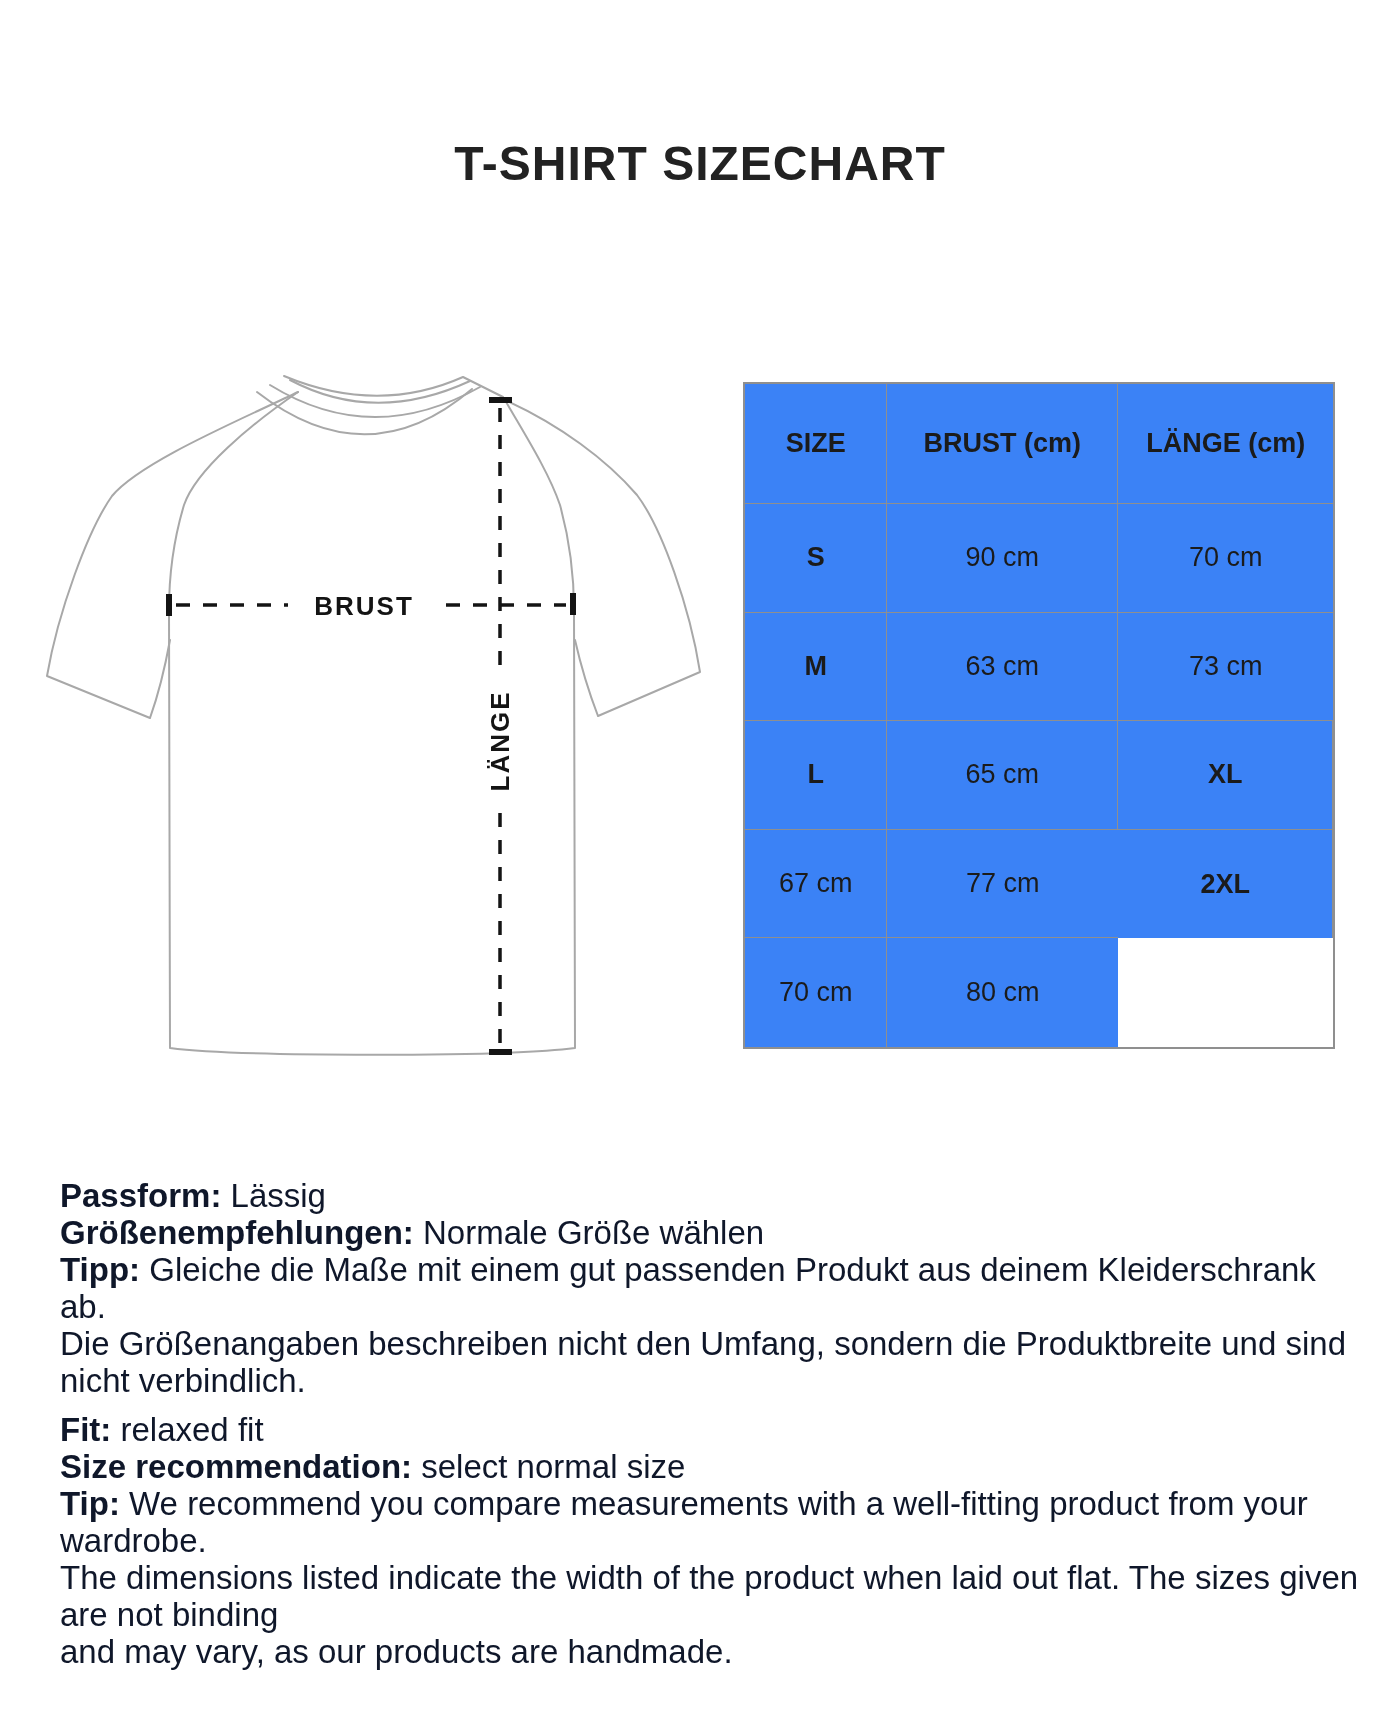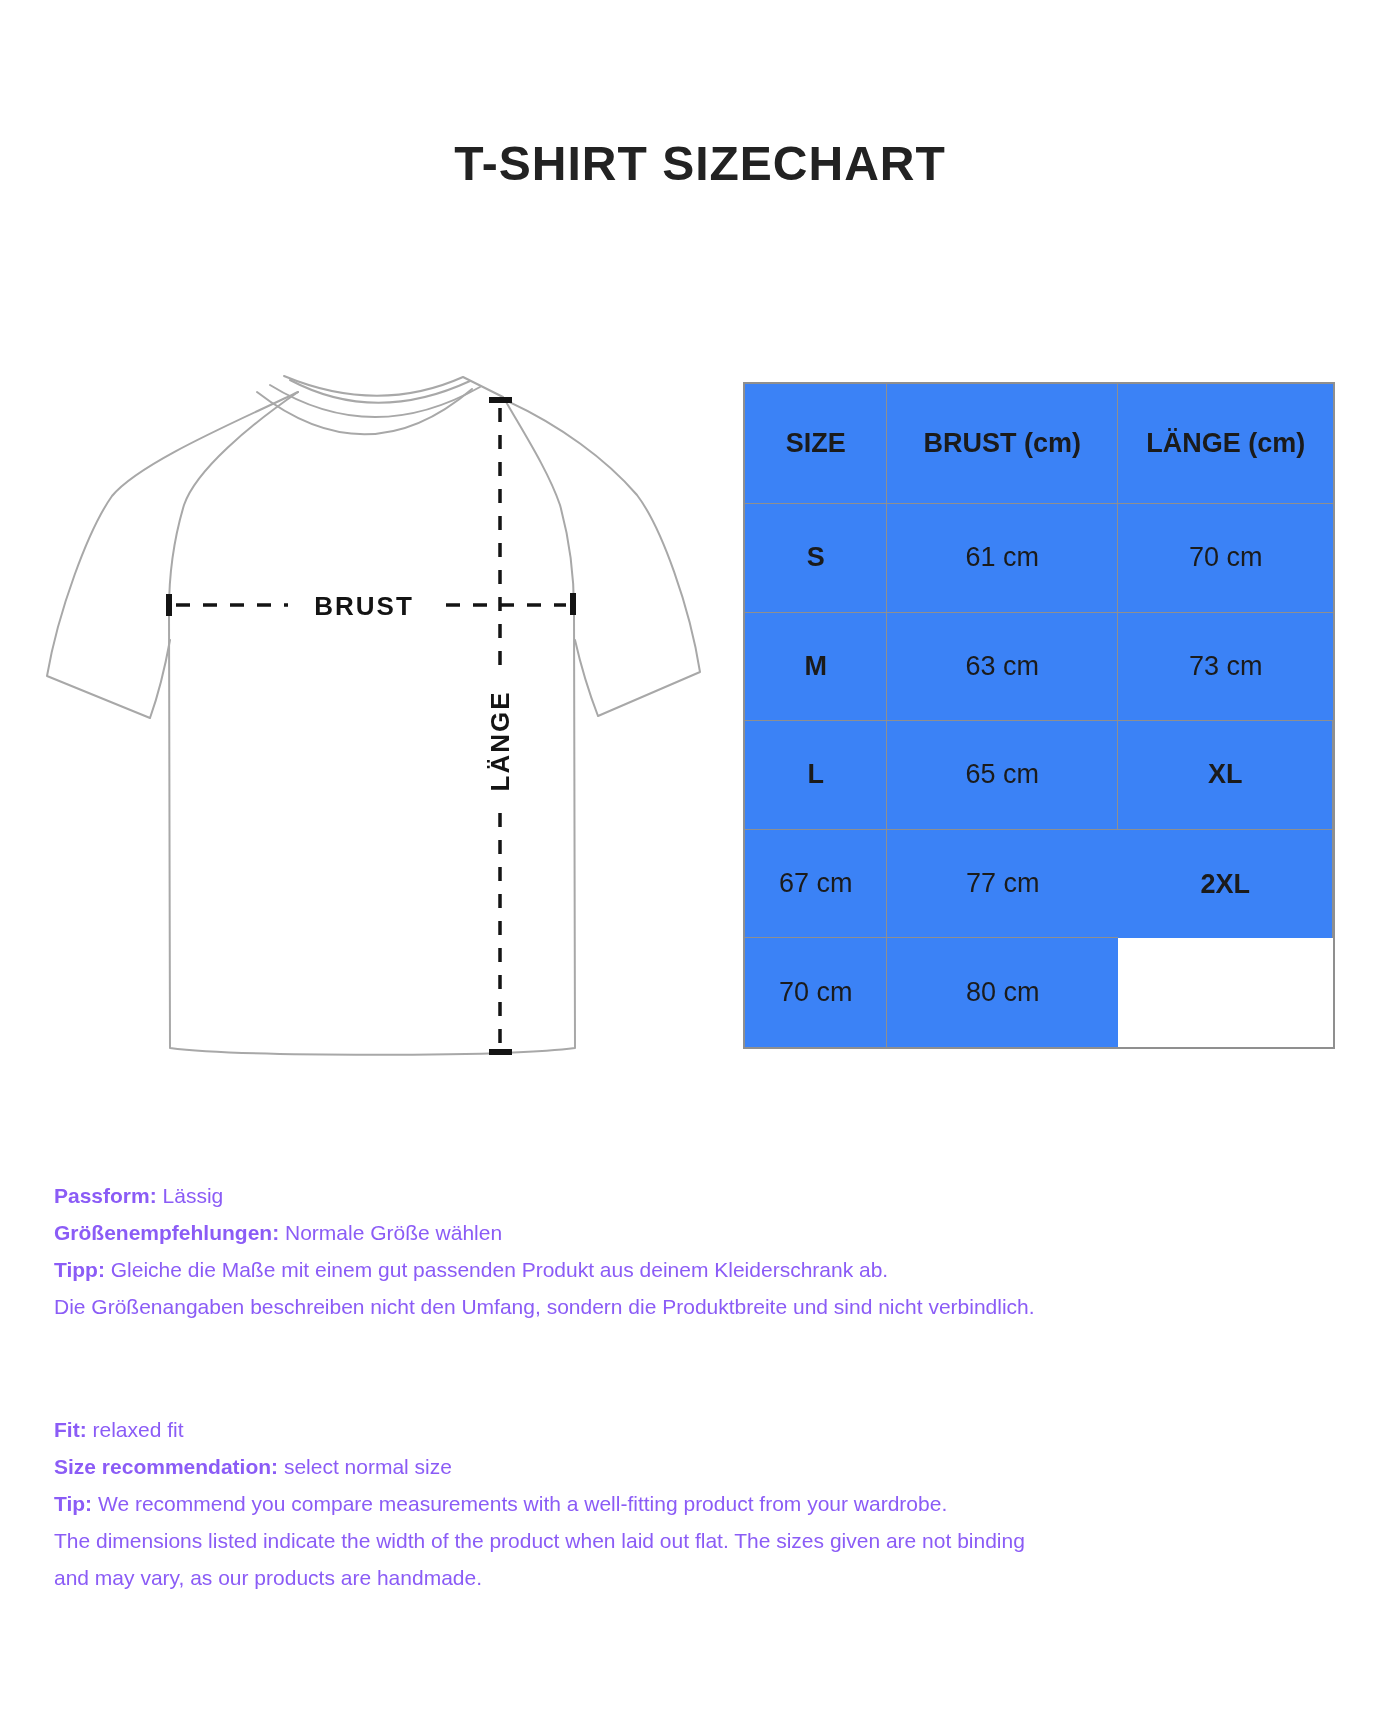--- a/index.html
+++ b/index.html
@@ -62,25 +62,25 @@
     border-bottom:1.5px solid #8f8f8f;
     box-sizing:border-box;
     background:#3b82f6;
   }
   .size-table .cell.last-col{border-right:none;}
   .size-table .cell.last-row{border-bottom:none;text-align:center;}
   .size-table .head{font-weight:700;}
   .size-table .size-col{font-weight:700;}
   .info{
     position:absolute;
-    left:54px;
+    left:60px;
     width:1300px;
-    font-size:21px;
+    font-size:33px;
     line-height:37px;
-    color:#8b5cf6;
+    color:#0f172a;
   }
   .info p{margin:0;}
   .info .b{font-weight:700;}
   .info-de{top:1177px;}
   .info-en{top:1391px;margin-top:20px;}
 </style>
 </head>
 <body>
 
 <div class="page">
@@ -124,21 +124,21 @@
     <rect x="481" y="674" width="38" height="134" fill="#ffffff"></rect>
     <text class="measure-label" text-anchor="middle" transform="translate(509 741) rotate(-90)">LÄNGE</text>
   </svg>
 
   <div class="size-table">
     <div class="cell head">SIZE</div>
     <div class="cell head">BRUST (cm)</div>
     <div class="cell head last-col">LÄNGE (cm)</div>
 
     <div class="cell size-col">S</div>
-    <div class="cell">61 cm</div>
+    <div class="cell">90 cm</div>
     <div class="cell last-col">70 cm</div>
 
     <div class="cell size-col">M</div>
     <div class="cell">63 cm</div>
     <div class="cell last-col">73 cm</div>
 
     <div class="cell size-col">L</div>
     <div class="cell">65 cm</div>
 
     <div class="cell size-col">XL</div>

